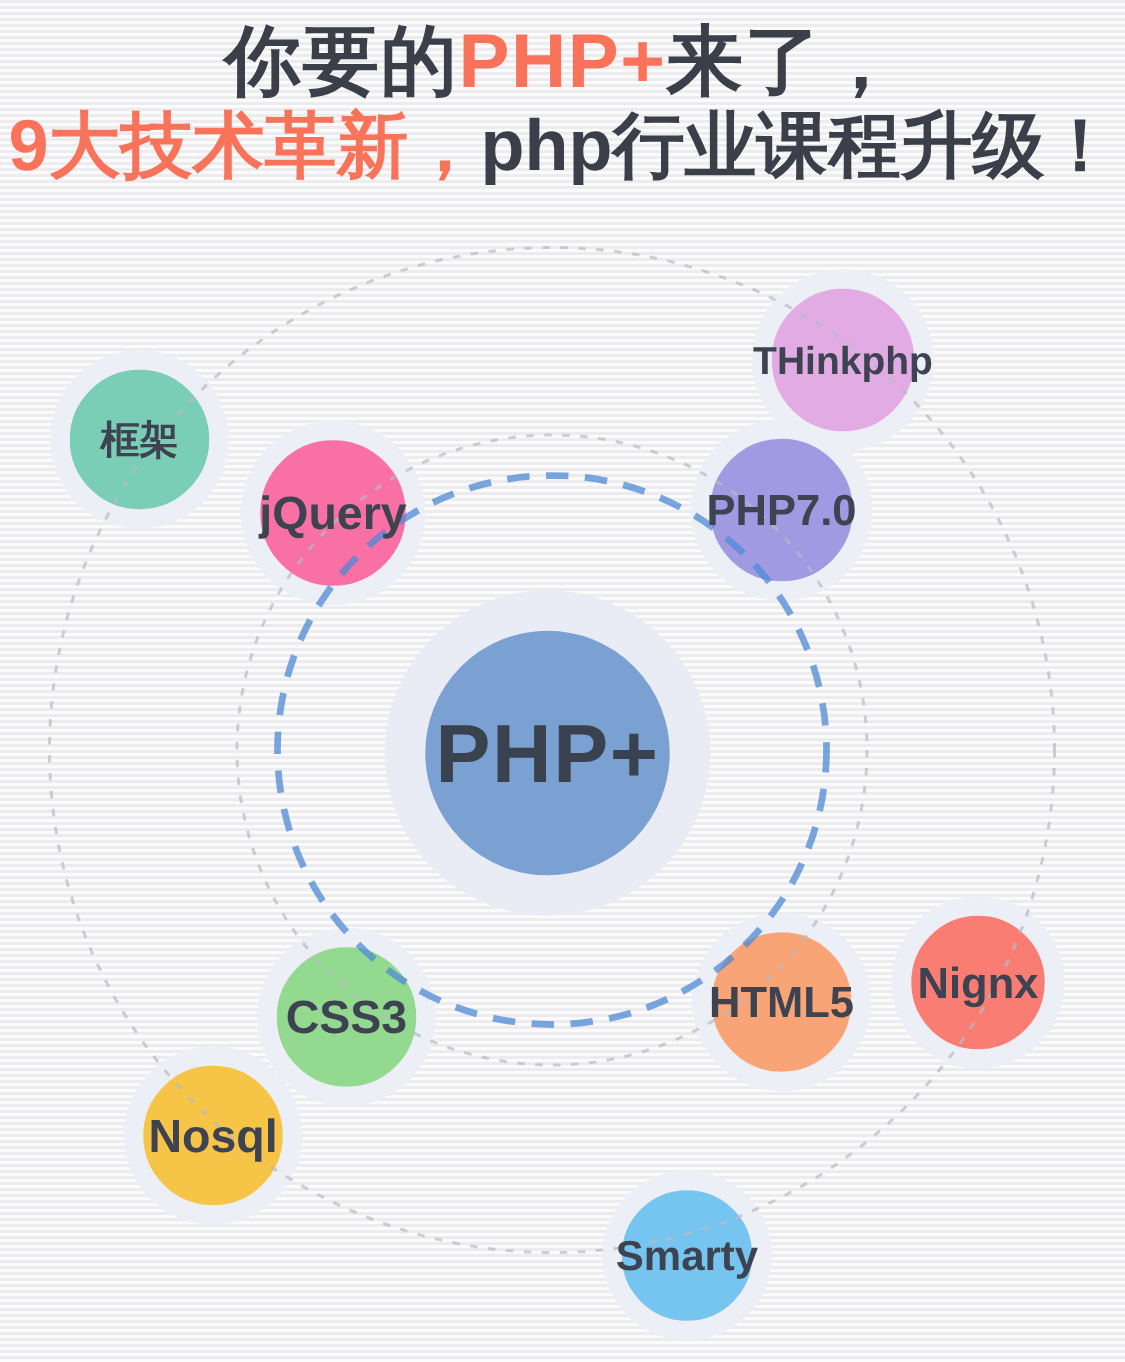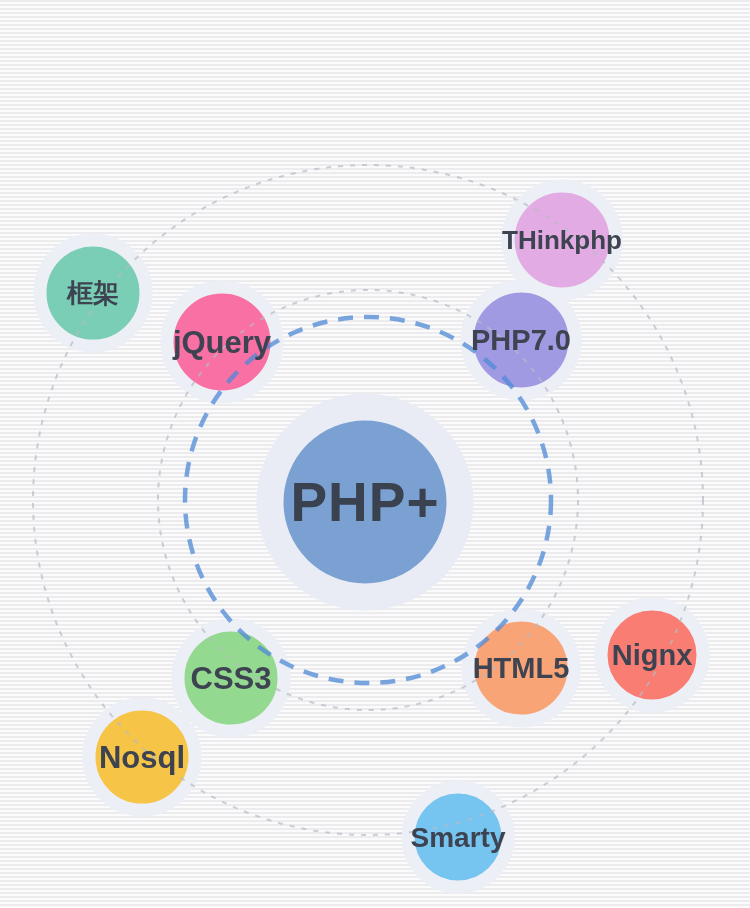--- a/index.html
+++ b/index.html
@@ -35,20 +35,24 @@
     text-anchor:middle;
     letter-spacing:1px;
   }
   .orbit{fill:none;}
 </style>
 </head>
 <body>
 
 <div class="canvas">
 
+  <div class="title">
+    <div class="title-line1"><span class="t-dark">你要的</span><span class="t-accent">PHP+</span><span class="t-dark">来了，</span></div>
+    <div class="title-line2"><span class="t-accent">9大技术革新，</span><span class="t-dark">php行业课程升级！</span></div>
+  </div>
 
   <svg class="diagram" width="750" height="908" viewBox="0 0 750 908">
 
     <g>
       <circle stroke-width="13" cx="93" cy="293" r="53" fill="#79ceb5" stroke="#edeff7"></circle>
       <circle stroke-width="13" cx="222" cy="342" r="55" fill="#f970a5" stroke="#edeff7"></circle>
       <circle stroke-width="13" cx="562" cy="240" r="54" fill="#e3abe4" stroke="#edeff7"></circle>
       <circle stroke-width="13" cx="521" cy="340" r="54" fill="#a09ae3" stroke="#edeff7"></circle>
       <circle stroke-width="13" cx="652" cy="655" r="51" fill="#f97d73" stroke="#edeff7"></circle>
       <circle stroke-width="13" cx="521" cy="668" r="53" fill="#f9a476" stroke="#edeff7"></circle>

